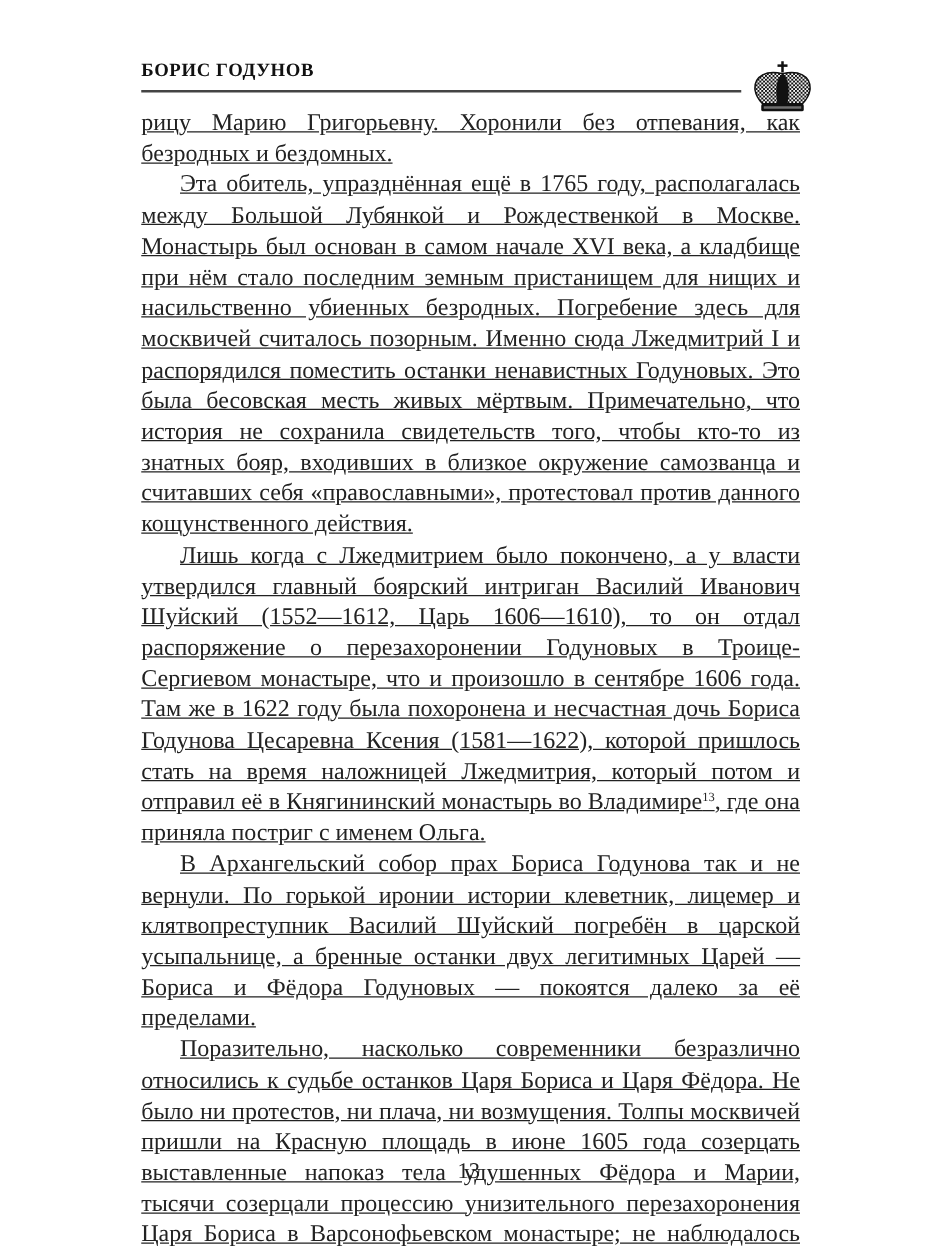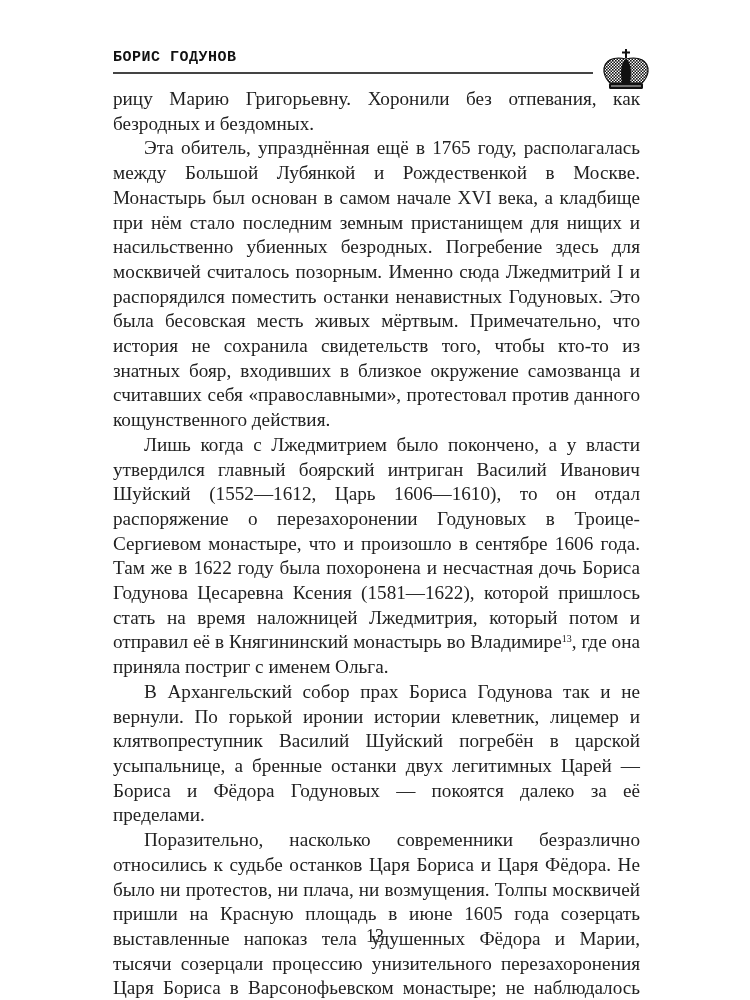--- a/index.html
+++ b/index.html
@@ -1,31 +1,31 @@
 <!DOCTYPE html>
 <html><head>
 <meta charset="utf-8">
 <style>
   html, body { margin:0; padding:0; background:#ffffff; }
   body { width:750px; height:1000px; position:relative; overflow:hidden; color:#1a1a1a; }
   .header-title {
     position:absolute; left:113px; top:49px;
-    font-family:Liberation Mono, monospace; font-weight:bold; font-size:15px;
+    font-family:Liberation Serif, serif; font-weight:bold; font-size:15px;
     letter-spacing:0.5px; color:#111;
   }
   .header-rule {
     position:absolute; left:113px; top:72px; width:480px; height:2px; background:#444;
   }
   .crown { position:absolute; left:600px; top:48px; width:52px; height:44px; }
   .body-text {
     position:absolute; left:113px; top:87px; width:527px;
     font-family:"Liberation Serif", serif; font-size:19.2px; line-height:24.7px;
     text-align:justify; color:#222;
   }
-  .body-text p { margin:0; text-indent:31px; }
+  .body-text p { margin:0; text-indent:31px;text-decoration:underline; }
   .body-text p.cont { text-indent:0; }
   sup { font-size:10px; line-height:0; vertical-align:6px; }
   .page-num {
     position:absolute; left:0; width:750px; top:926px; text-align:center;
     font-family:"Liberation Serif", serif; font-size:18px; color:#222;
   }
 </style>
 </head>
 <body>
 

